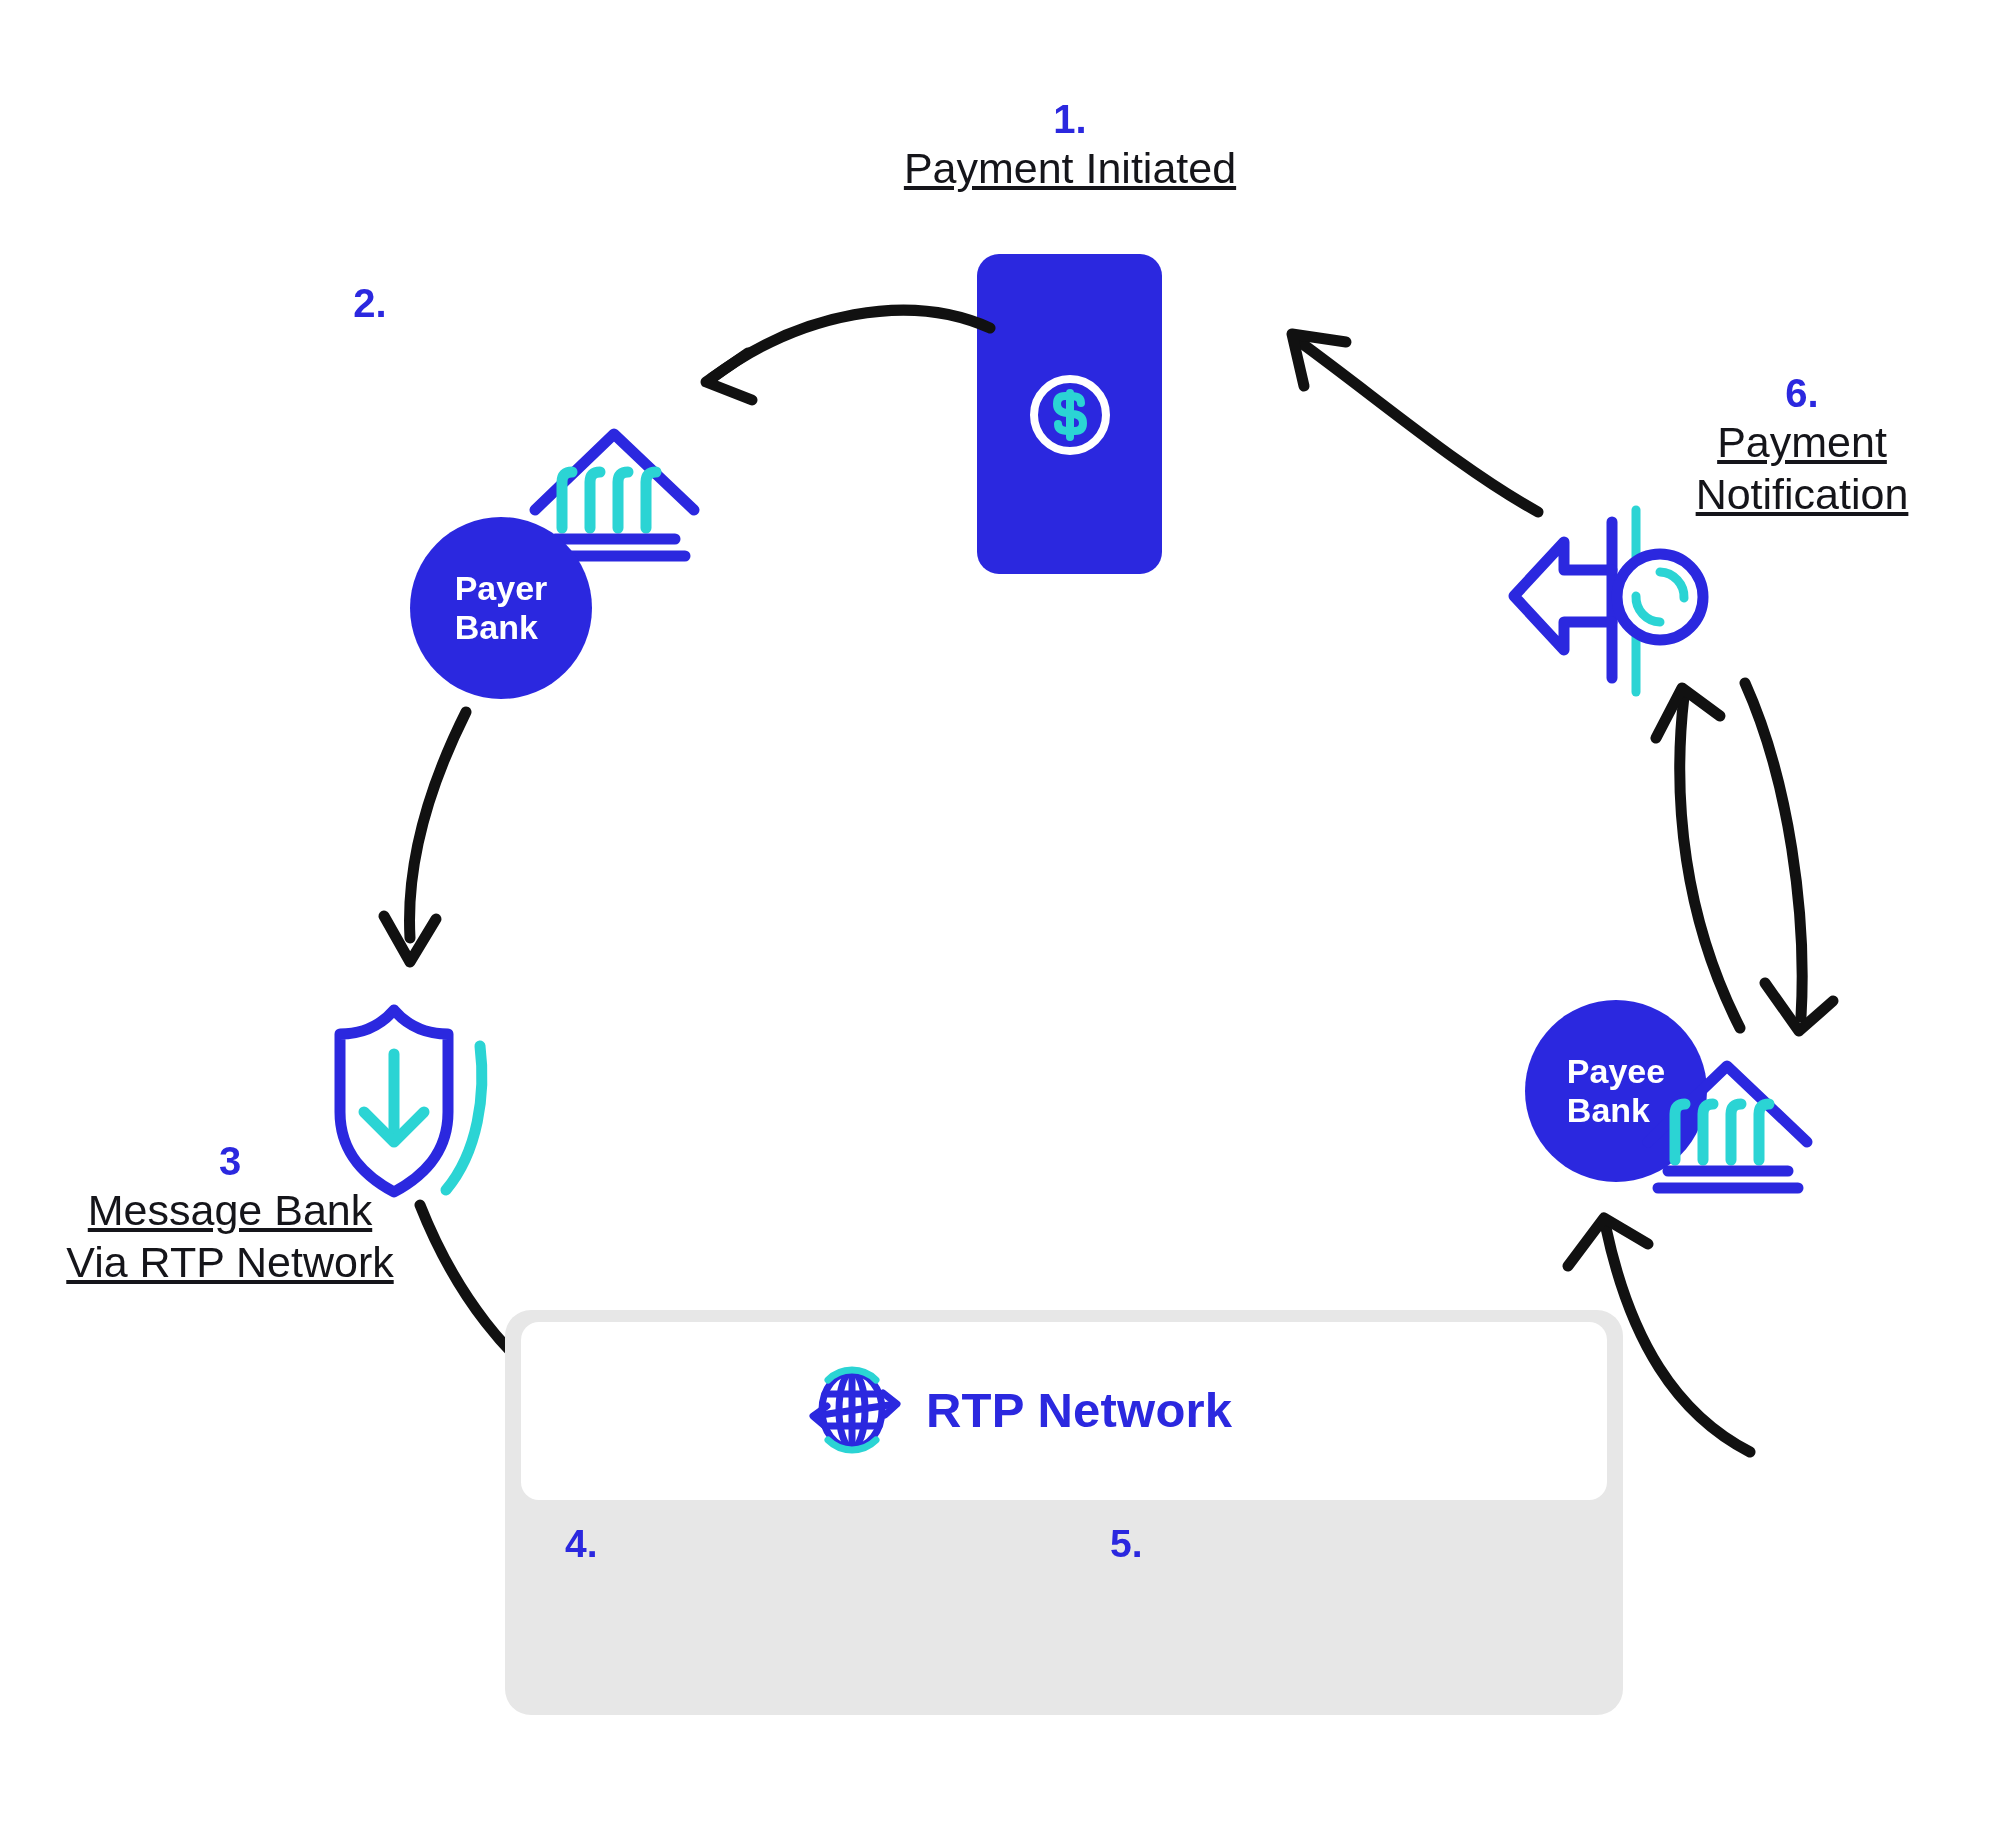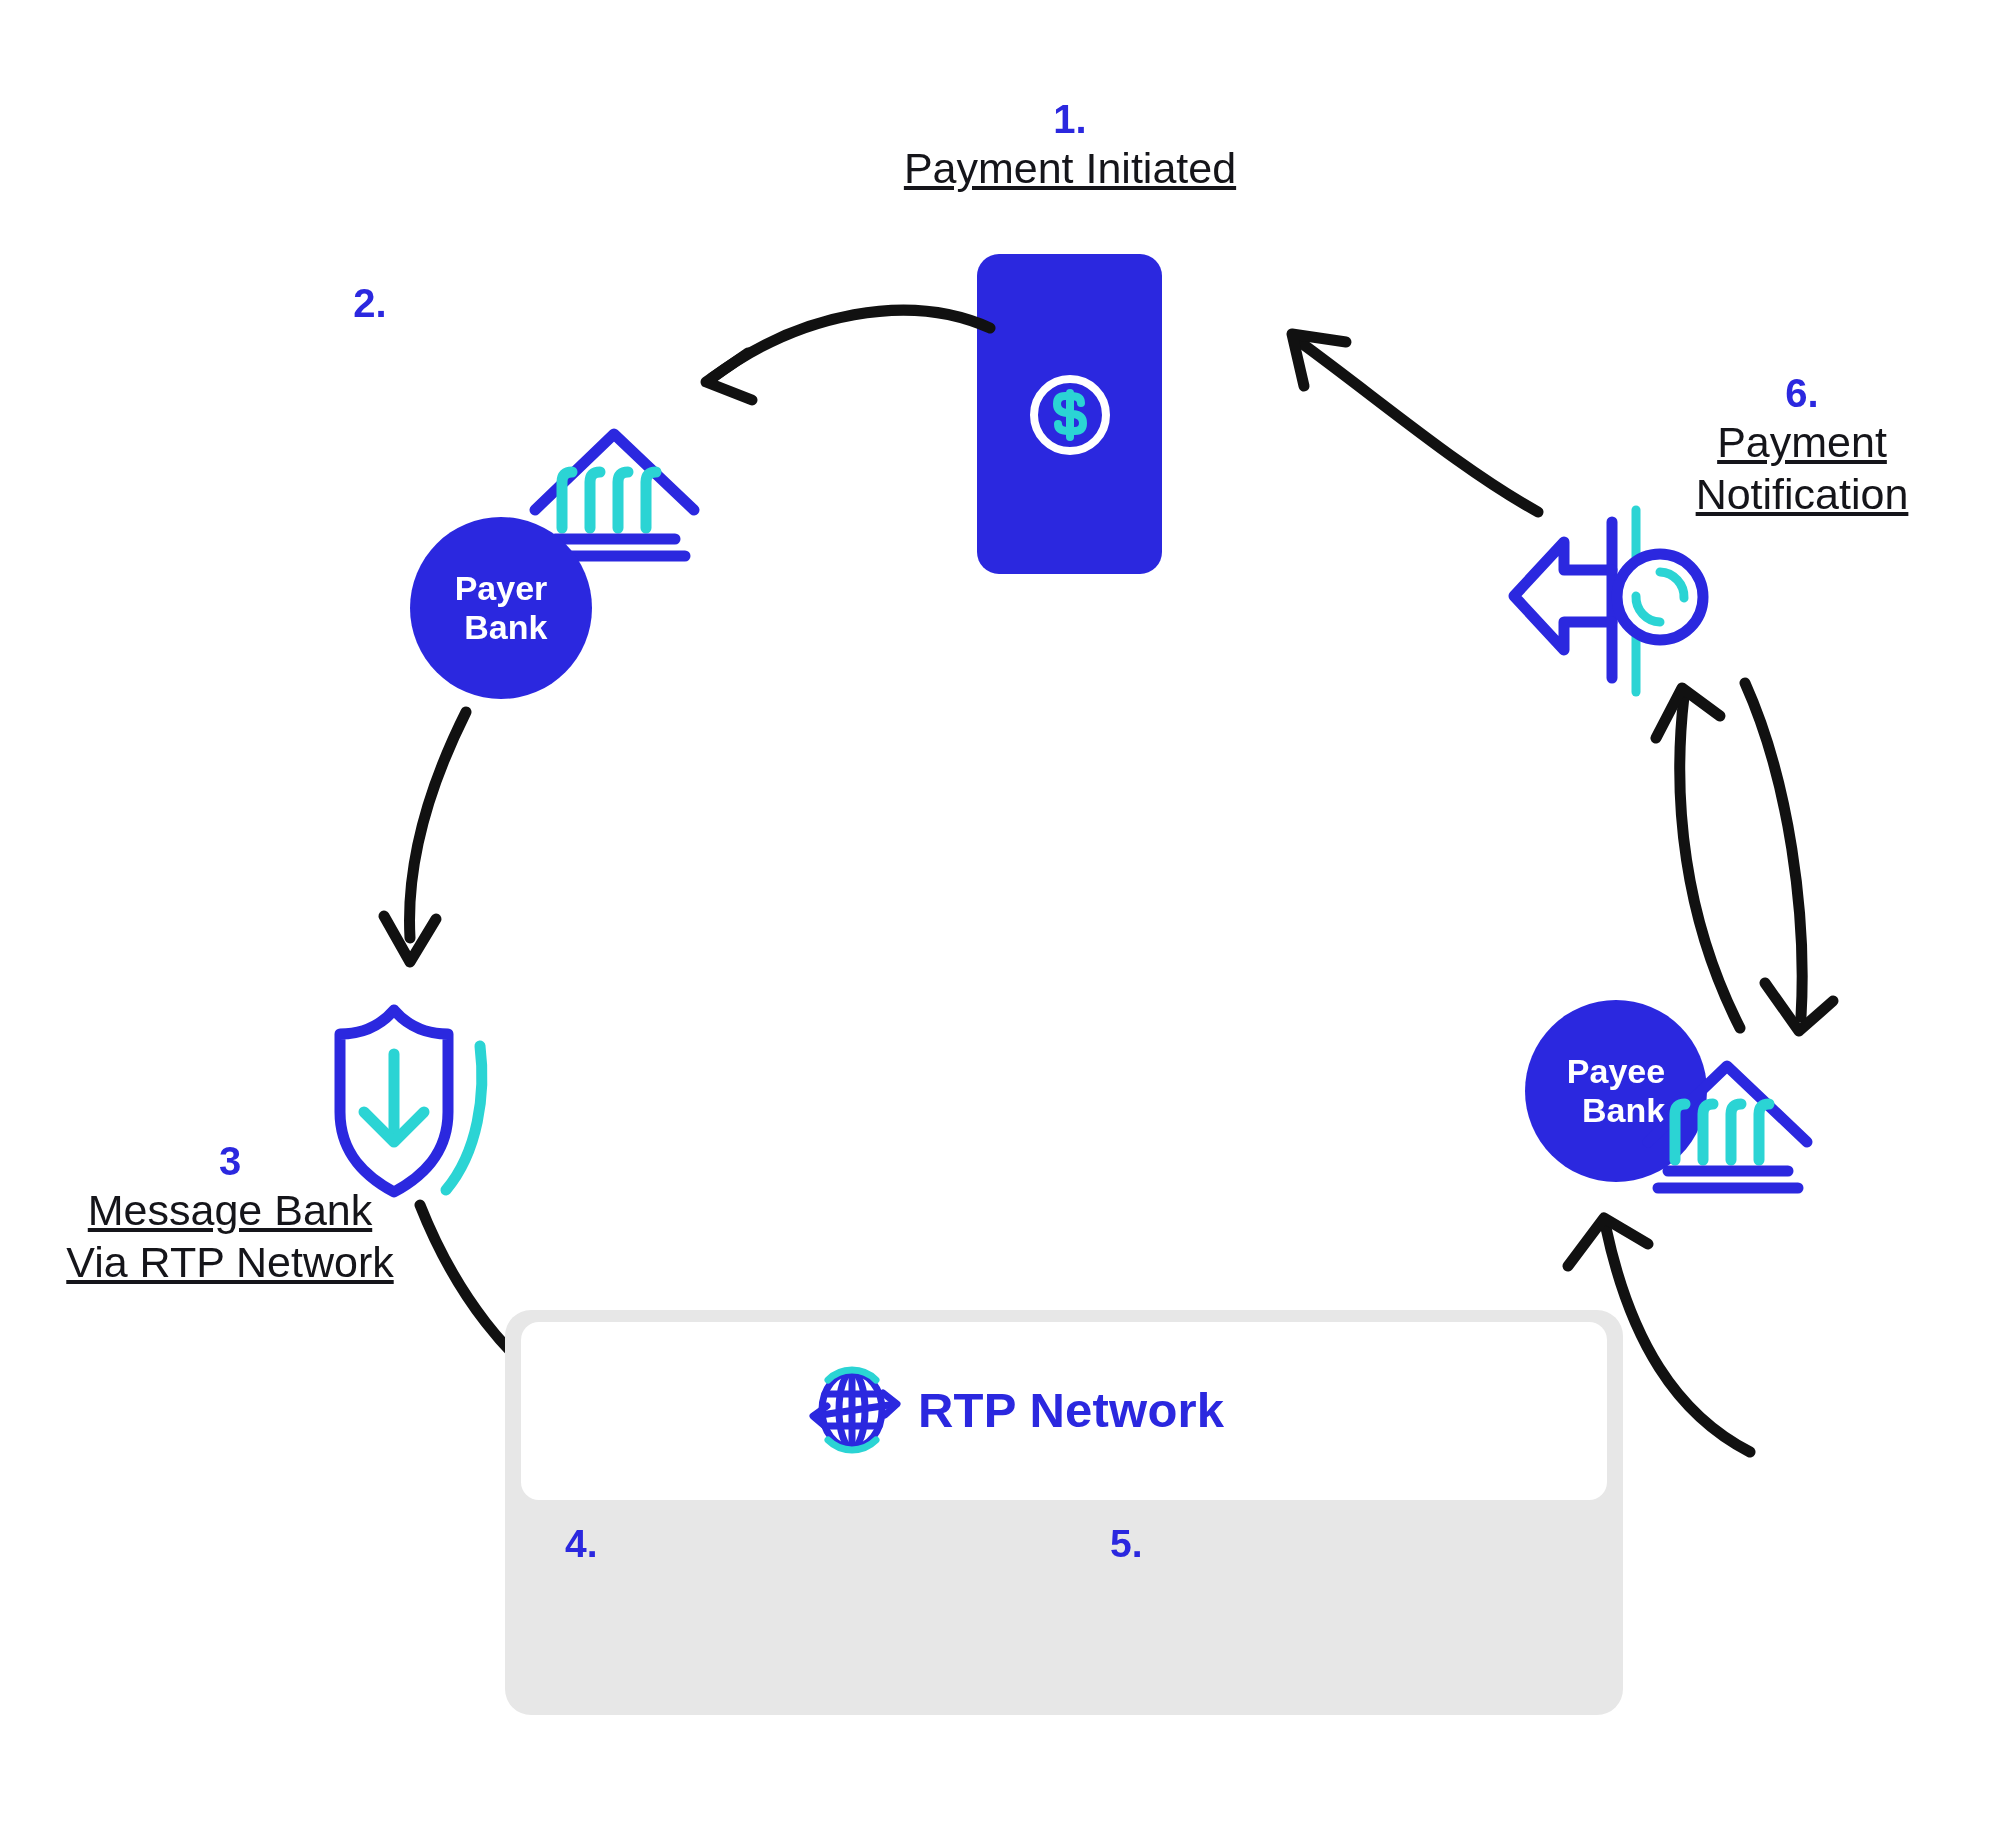--- a/index.html
+++ b/index.html
@@ -54,21 +54,21 @@
     background: #2B28DF;
     display: flex;
     align-items: center;
     justify-content: center;
   }
   .bank-circle span {
     color: #ffffff;
     font-size: 34px;
     font-weight: 600;
     line-height: 1.15;
-    text-align: right;
+    text-align: left;
     white-space: pre-line;
   }
 
   
   #rtp-outer {
     left: 505px; top: 1310px;
     width: 1118px; height: 405px;
     background: #E7E7E7;
     border-radius: 26px;
   }
@@ -76,21 +76,21 @@
     left: 521px; top: 1322px;
     width: 1086px; height: 178px;
     background: #ffffff;
     border-radius: 18px;
   }
   #rtp-logo-row {
     left: 800px; top: 1360px;
     width: 520px; height: 100px;
     display: flex;
     align-items: center;
-    gap: 14px;
+    gap: 22px;
   }
   #rtp-title {
     color: #2B28DF;
     font-size: 49px;
     font-weight: 700;
     letter-spacing: 0.2px;
   }
   .rtp-col { position: absolute; }
   .rtp-col .step-num { font-size: 39px; margin-bottom: 14px; }
   .rtp-col .step-label { font-size: 41px; }

